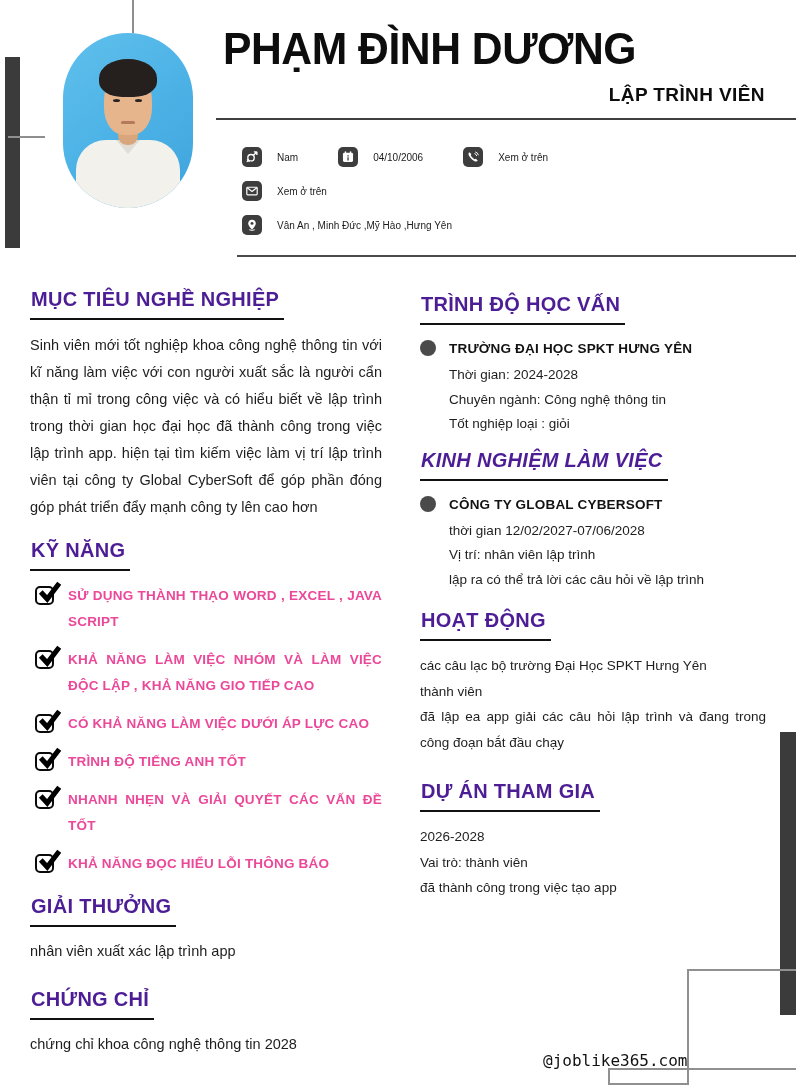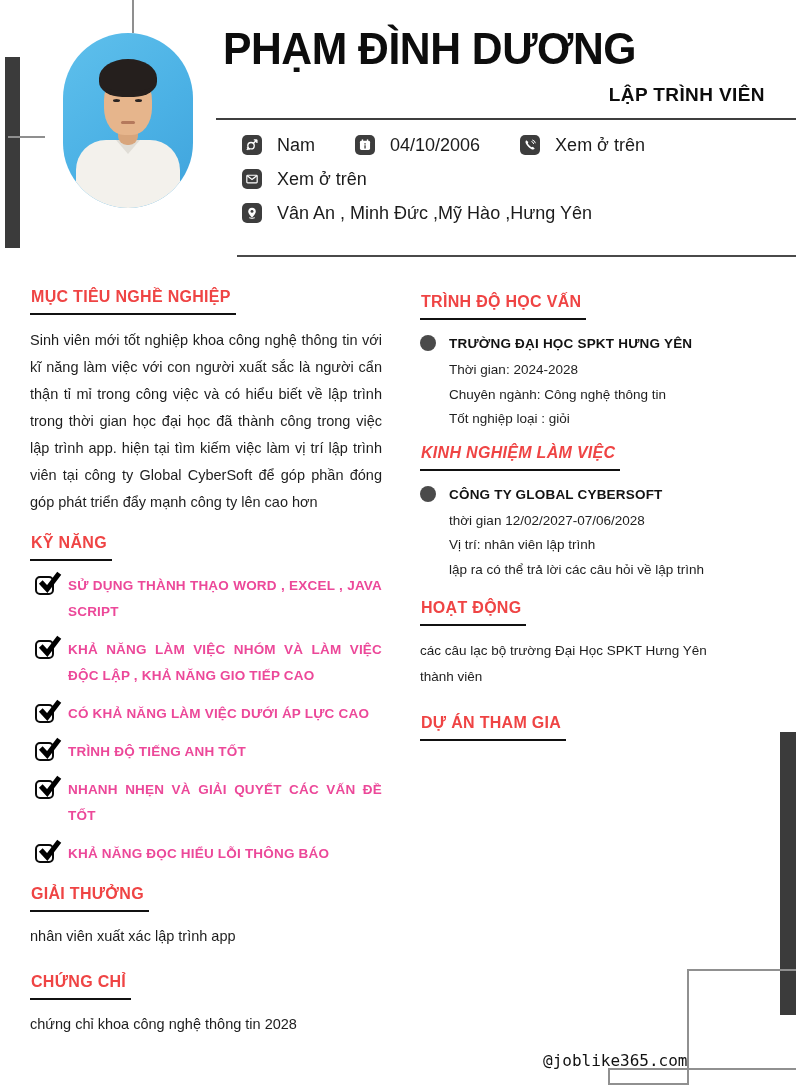--- a/index.html
+++ b/index.html
@@ -59,36 +59,36 @@
   
   .name {
     position:absolute; left:223px; top:24px; font-size:44px; font-weight:bold;
     letter-spacing:-0.5px; color:#0d0d0d; white-space:nowrap; transform:scaleX(.97);
     transform-origin:left top;
   }
   .job-title {
     position:absolute; right:31px; top:84px; font-size:19px; font-weight:bold;
     letter-spacing:.4px; color:#0d0d0d; white-space:nowrap;
   }
-  .contact { position:absolute; left:242px; top:134px; font-size:18px; color:#1b1b1b; }
+  .contact { position:absolute; left:242px; top:146px; font-size:10px; color:#1b1b1b; }
   .c-row { display:flex; align-items:center; height:22px; margin-bottom:12px; }
   .pair { display:flex; align-items:center; }
   .pair + .pair { margin-left:40px; }
   .pair .txt { margin-left:15px; white-space:nowrap; }
   .cicon {
     width:20px; height:20px; background:#3d3d3d; border-radius:5px; flex:none;
     display:flex; align-items:center; justify-content:center;
   }
   .cicon svg { display:block; }
 
   
   .col-left  { position:absolute; left:30px;  top:288px; width:352px; }
   .col-right { position:absolute; left:420px; top:293px; width:346px; }
   .sec-title {
-    display:inline-block; font-size:16px; font-weight:bold; color:#ef4444;
+    display:inline-block; font-size:20px; font-weight:bold; color:#4c1d95;
     letter-spacing:.3px; border-bottom:2.5px solid #111; padding:0 5px 7px 1px;
     white-space:nowrap;
   }
   .objective-text { margin-top:12px; font-size:14.5px; line-height:27px; text-align:justify; color:#1e1e1e; }
   .mt-awards { margin-top:16px; font-size:14.5px; color:#1e1e1e; }
 
   .sk-head { margin-top:18px; }
   .checklist { list-style:none; margin-top:12px; padding-left:5px; }
   .checklist li { display:flex; align-items:flex-start; margin-bottom:12px; }
   .checkbox {
@@ -291,20 +291,26 @@
         <div class="entry-line">thời gian 12/02/2027-07/06/2028</div>
         <div class="entry-line">Vị trí: nhân viên lập trình</div>
         <div class="entry-line">lập ra có thể trả lời các câu hỏi về lập trình</div>
       </div>
     </div>
 
     <div class="mt16"><span class="sec-title">HOẠT ĐỘNG</span></div>
     <div class="mt12">
       <div class="para-line">các câu lạc bộ trường Đại Học SPKT Hưng Yên</div>
       <div class="para-line">thành viên</div>
+      <div class="para-line justify">đã lập ea app giải các câu hỏi lập trình và đang trong công đoạn bắt đầu chạy</div>
     </div>
 
     <div class="mt25"><span class="sec-title">DỰ ÁN THAM GIA</span></div>
+    <div class="mt12">
+      <div class="para-line">2026-2028</div>
+      <div class="para-line">Vai trò: thành viên</div>
+      <div class="para-line">đã thành công trong việc tạo app</div>
+    </div>
   </div>
 
   <div class="watermark">@joblike365.com</div>
 
 </div>
 
 </body></html>

